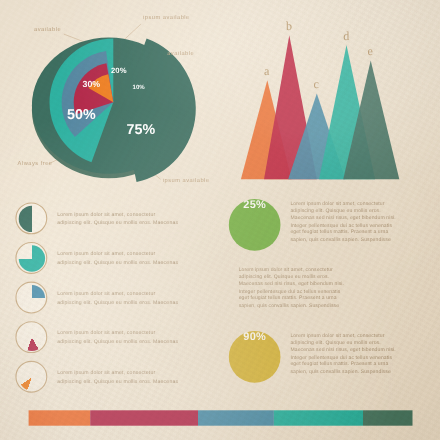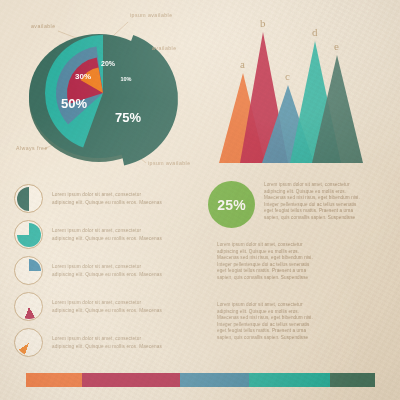--- a/index.html
+++ b/index.html
@@ -43,22 +43,22 @@
   .ico{width:27px;height:27px;flex:0 0 27px;border-radius:50%;
        border:1.1px solid #c9ac84;background:#f6efe2;position:relative;overflow:hidden;}
   .ico i{position:absolute;inset:1.5px;border-radius:50%;display:block;}
   .rtxt{margin-left:9px;font-size:4.7px;line-height:7.4px;color:#b09a7c;letter-spacing:.15px;}
   .rtxt span{display:block;white-space:nowrap;}
 
   
   .pblocks{position:absolute;left:208px;top:181px;width:186px;z-index:12;}
   .pblock{display:flex;align-items:flex-start;height:57px;margin-bottom:3px;}
   .pcirc{width:47px;height:47px;flex:0 0 47px;border-radius:50%;
-         display:flex;align-items:center;justify-content:center;
-         color:#fff;font-size:14px;letter-spacing:.2px;}
+         display:flex;align-items:flex-start;justify-content:center;
+         color:#fff;font-size:10px;letter-spacing:.2px;}
   .pcirc b{font-weight:bold;}
   .ptxt{margin-left:9px;font-size:4.6px;line-height:6.6px;color:#b09a7c;letter-spacing:.1px;padding-top:1px;}
   .ptxt span{display:block;white-space:nowrap;}
 
   
   .barwrap{position:absolute;left:26px;top:373px;width:349px;height:14px;display:flex;z-index:12;}
   .seg{height:100%;}
 </style>
 </head>
 <body style="background: rgb(241, 231, 214);">
@@ -175,20 +175,23 @@
       <div class="ptxt">
         <span>Lorem ipsum dolor sit amet, consectetur</span>
         <span>adipiscing elit. Quisque eu mollis eros.</span>
         <span>Maecenas sed nisi risus, eget bibendum nisi.</span>
         <span>Integer pellentesque dui ac tellus venenatis</span>
         <span>eget feugiat tellus mattis. Praesent a urna</span>
         <span>sapien, quis convallis sapien. Suspendisse</span>
       </div>
     </div>
     <div class="pblock">
+      <div class="pcirc" style="background: rgb(216, 185, 60);">
+        <b>90%</b>
+      </div>
       <div class="ptxt">
         <span>Lorem ipsum dolor sit amet, consectetur</span>
         <span>adipiscing elit. Quisque eu mollis eros.</span>
         <span>Maecenas sed nisi risus, eget bibendum nisi.</span>
         <span>Integer pellentesque dui ac tellus venenatis</span>
         <span>eget feugiat tellus mattis. Praesent a urna</span>
         <span>sapien, quis convallis sapien. Suspendisse</span>
       </div>
     </div>
   </div>

